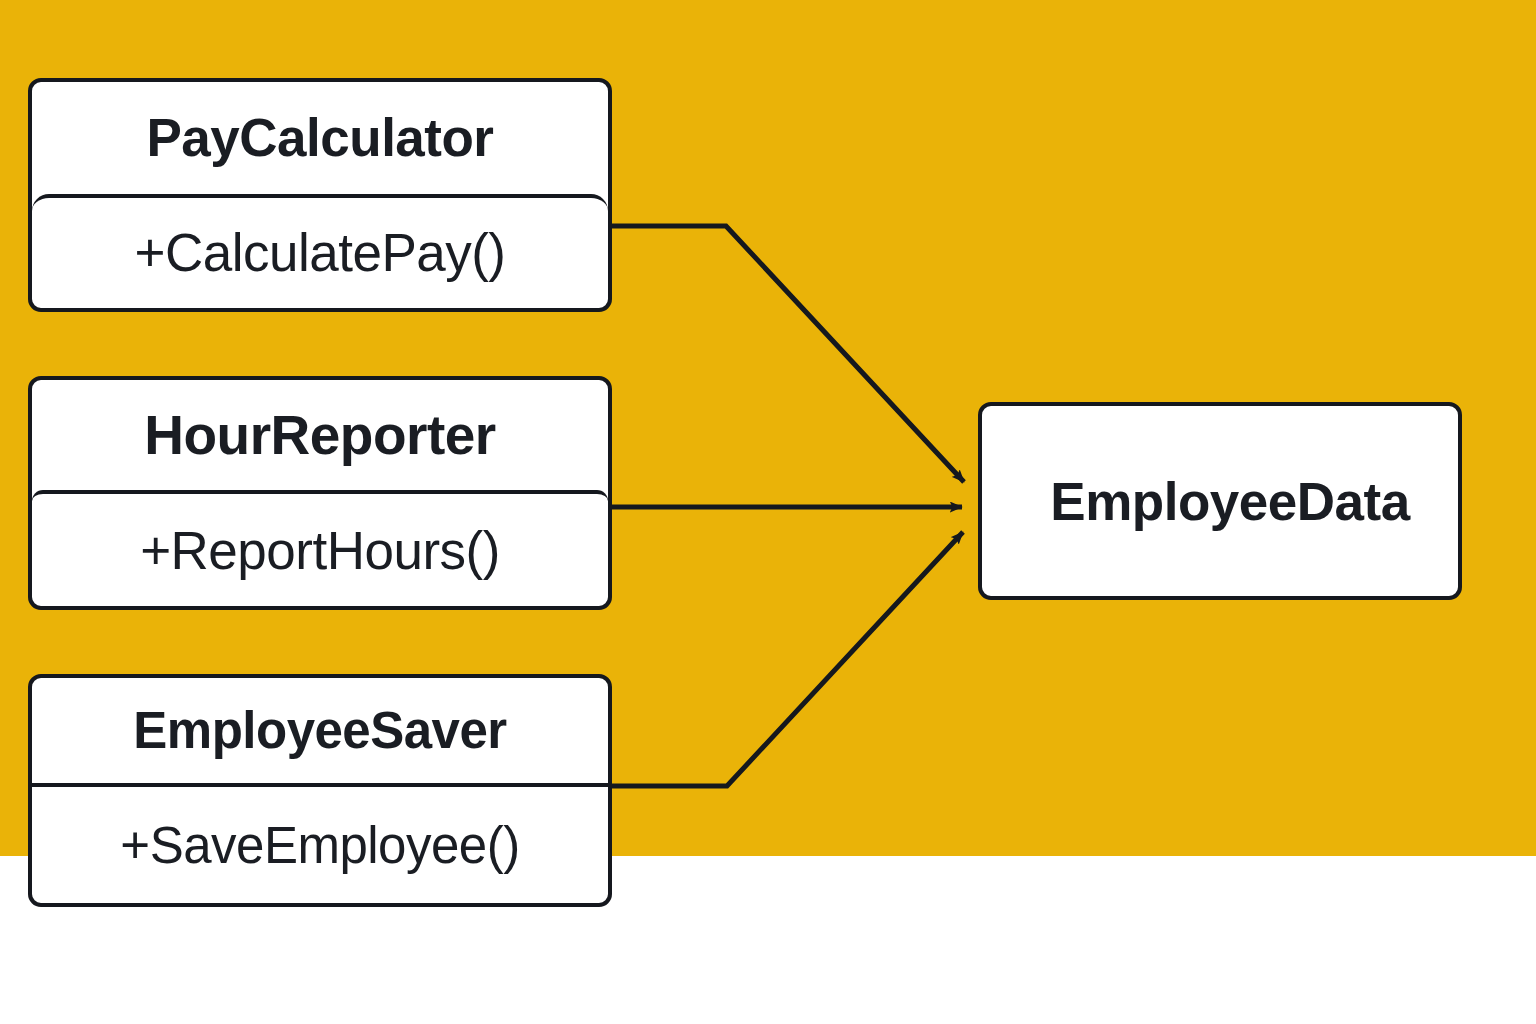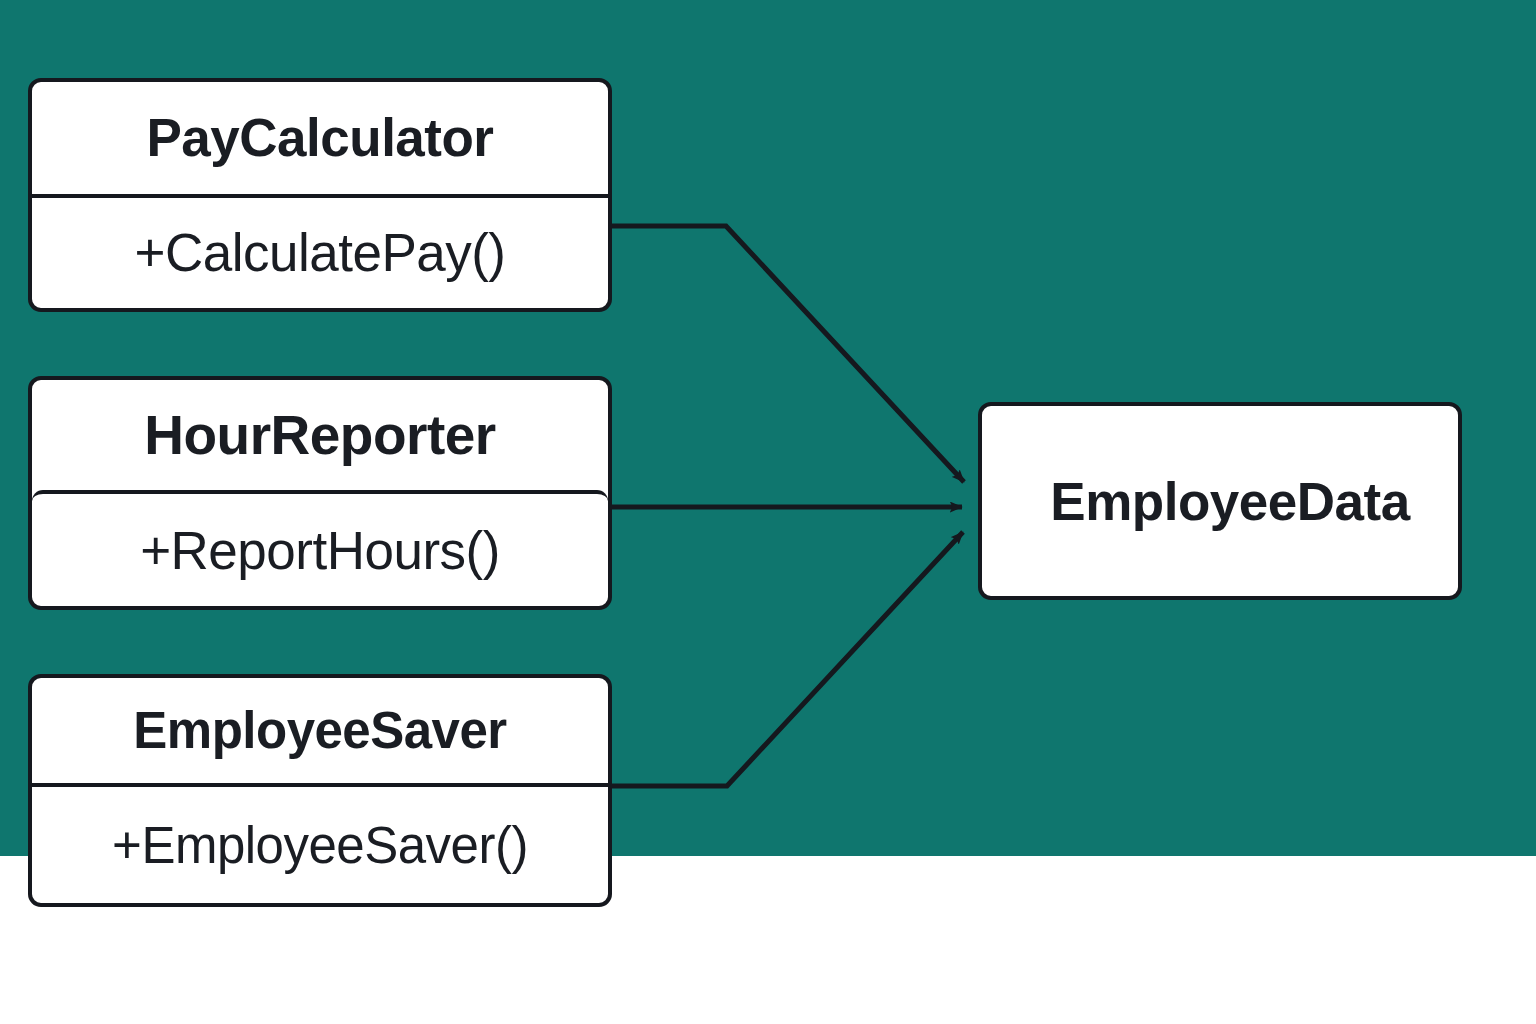--- a/index.html
+++ b/index.html
@@ -13,21 +13,21 @@
     font-family: "Liberation Sans", sans-serif;
     overflow: hidden;
     position: relative;
   }
   #canvas {
     position: absolute;
     left: 0;
     top: 0;
     width: 1536px;
     height: 856px;
-    background: #0f766e;
+    background: #eab308;
   }
   .edges {
     position: absolute;
     left: 0;
     top: 0;
     width: 1536px;
     height: 1024px;
     pointer-events: none;
   }
   .uml-class {
@@ -63,21 +63,21 @@
     color: #1a1d23;
     letter-spacing: -0.5px;
     white-space: nowrap;
   }
 
   
   #node-paycalculator {
     left: 28px;  top: 78px;  width: 584px; height: 234px;
   }
   #node-paycalculator .uml-name-compartment   { height: 116px; }
-  #node-paycalculator .uml-members-compartment{ height: 118px; }
+  #node-paycalculator .uml-members-compartment{ height: 118px; border-radius: 17px; }
   #node-paycalculator .uml-class-name { font-size: 53px; }
   #node-paycalculator .uml-member     { font-size: 53px; }
 
   #node-hourreporter {
     left: 28px;  top: 376px; width: 584px; height: 234px;
   }
   #node-hourreporter .uml-name-compartment   { height: 114px; }
   #node-hourreporter .uml-members-compartment{ height: 120px; border-radius: 11px; }
   #node-hourreporter .uml-class-name { font-size: 55px; }
   #node-hourreporter .uml-member     { font-size: 53px; }
@@ -137,21 +137,21 @@
     <div class="uml-members-compartment">
       <span class="uml-member">+ReportHours()</span>
     </div>
   </div>
 
   <div class="uml-class" id="node-employeesaver">
     <div class="uml-name-compartment">
       <span class="uml-class-name">EmployeeSaver</span>
     </div>
     <div class="uml-members-compartment">
-      <span class="uml-member">+EmployeeSaver()</span>
+      <span class="uml-member">+SaveEmployee()</span>
     </div>
   </div>
 
   <div class="uml-class" id="node-employeedata">
     <div class="uml-name-compartment">
       <span class="uml-class-name">EmployeeData</span>
     </div>
   </div>
 
 </div>

